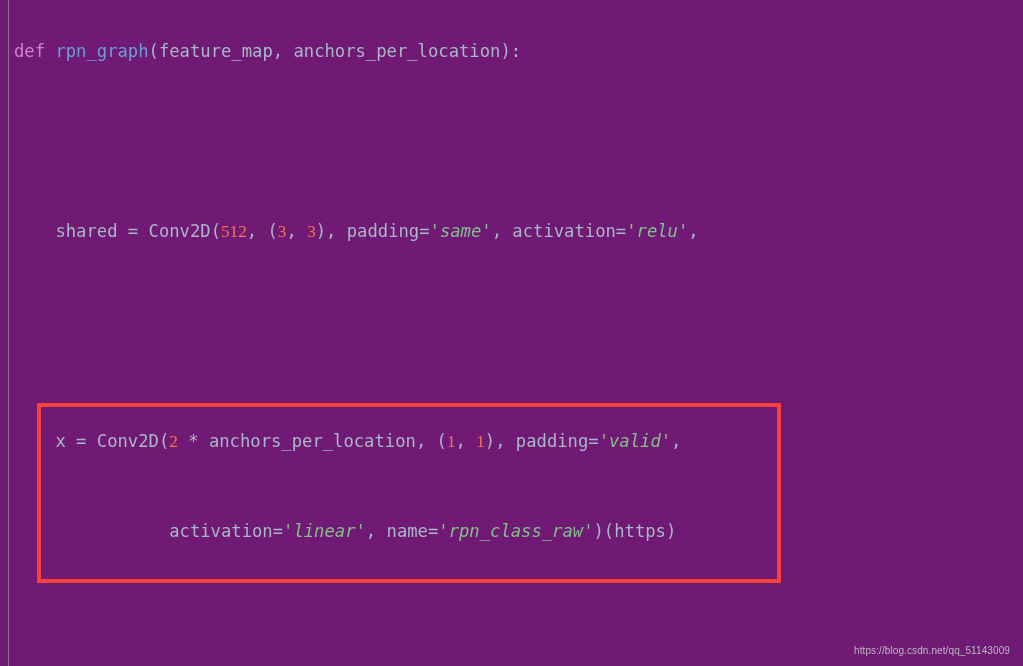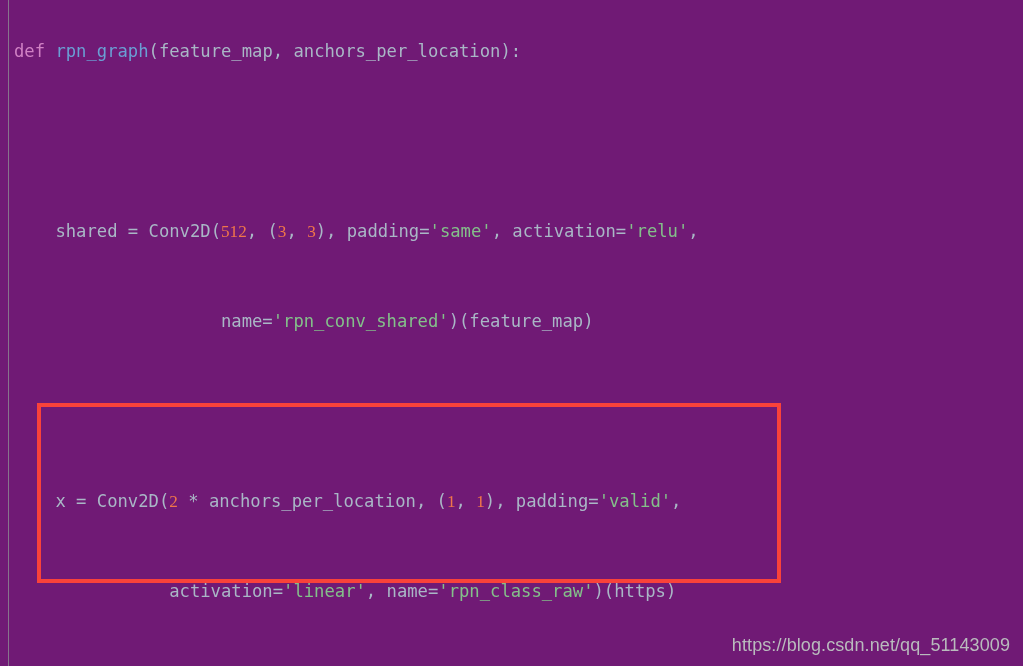--- a/index.html
+++ b/index.html
@@ -34,59 +34,58 @@
     line-height: 30px;
     white-space: pre;
     color: #a9b7c6;
     letter-spacing: 0px;
   }
   .line { height: 30px; }
   .kwp   { color: #d081c4; }        
   .fn    { color: #6a9fd4; }        
   .id    { color: #a9b7c6; }        
   .num   { color: #f0764a; font-family: Liberation Serif, serif; }        
-  .str   { color: #84c08a; }        
+  .str   { color: #84c08a; font-style: italic; }        
   .punc  { color: #a9b7c6; }
   
   #highlight-box {
     position: absolute;
     left: 37px;
     top: 403px;
     width: 744px;
     height: 180px;
     border: 4px solid #f9423a;
     box-sizing: border-box;
     pointer-events: none;
   }
   
   #watermark {
     position: absolute;
     right: 13px;
     bottom: 10px;
     color: #b9bbbd;
     font-family: "Liberation Sans", sans-serif;
-    font-size: 18px;
+    font-size: 10px;
     letter-spacing: .1px;
   }
 </style>
 </head>
 <body>
 
 <div id="screenshot">
 
   <div id="gutter-guide"></div>
 
   <div id="code">
 <div class="line"><span class="kwp">def</span><span class="punc"> </span><span class="fn">rpn_graph</span><span class="punc">(</span><span class="id">feature_map</span><span class="punc">, </span><span class="id">anchors_per_location</span><span class="punc">):</span></div>
 
 <div class="line">&nbsp;</div>
 
 <div class="line">    <span class="id">shared </span><span class="punc">= </span><span class="id">Conv2D</span><span class="punc">(</span><span class="num">512</span><span class="punc">, (</span><span class="num">3</span><span class="punc">, </span><span class="num">3</span><span class="punc">), </span><span class="id">padding=</span><span class="str">'same'</span><span class="punc">, </span><span class="id">activation=</span><span class="str">'relu'</span><span class="punc">,</span></div>
 
-<div class="line">                    <span class="id">name=</span><span class="str">'rpn_conv_shared'</span><span class="punc">)(feature_map)</span></div>
 
 <div class="line">&nbsp;</div>
 
 <div class="line">    <span class="id">x </span><span class="punc">= </span><span class="id">Conv2D</span><span class="punc">(</span><span class="num">2</span><span class="punc"> * </span><span class="id">anchors_per_location</span><span class="punc">, (</span><span class="num">1</span><span class="punc">, </span><span class="num">1</span><span class="punc">), </span><span class="id">padding=</span><span class="str">'valid'</span><span class="punc">,</span></div>
 
 <div class="line">               <span class="id">activation=</span><span class="str">'linear'</span><span class="punc">, </span><span class="id">name=</span><span class="str">'rpn_class_raw'</span><span class="punc">)(https)</span></div>
 
 
 
 

